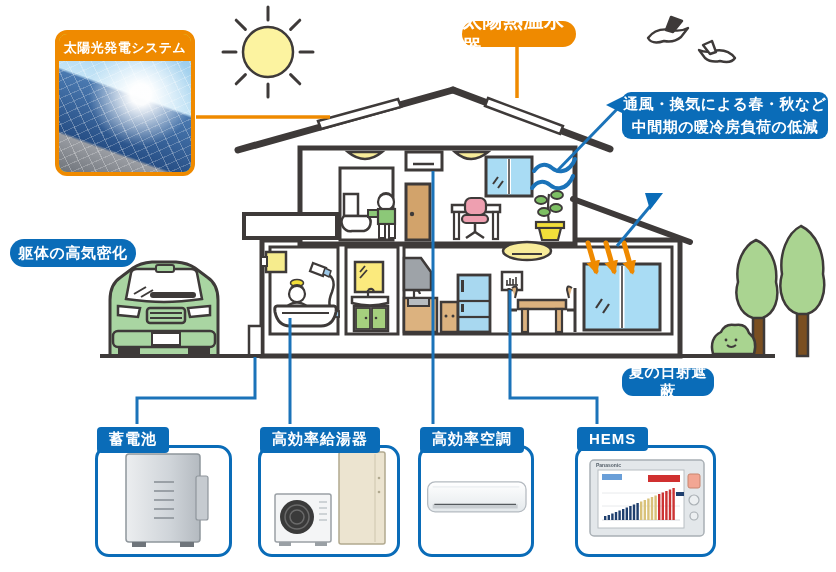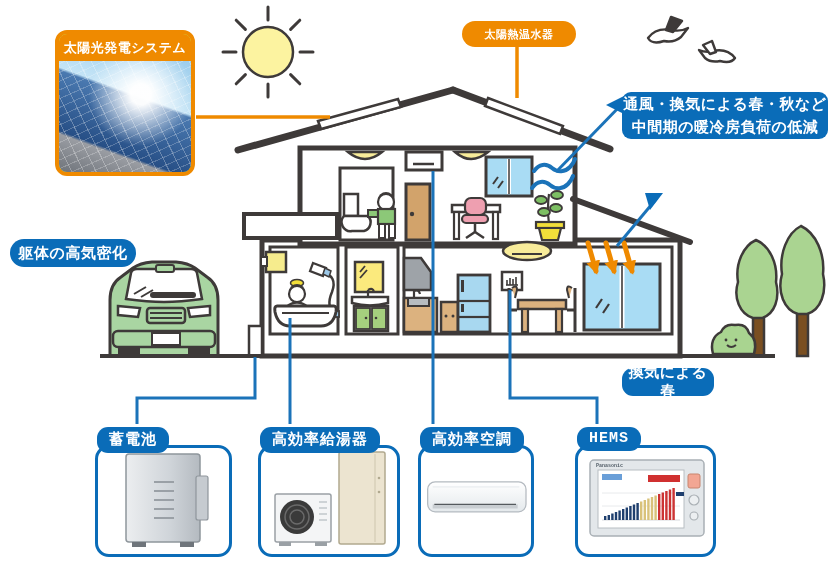--- a/index.html
+++ b/index.html
@@ -5,38 +5,38 @@
   html,body{margin:0;padding:0;background:#fff;}
   #stage{position:relative;width:836px;height:572px;background:#fff;overflow:hidden;
          font-family:"Liberation Sans","DejaVu Sans",sans-serif;}
   #art{position:absolute;left:0;top:0;z-index:1;}
   .lbl{position:absolute;z-index:3;background:#0a6cb8;color:#fff;font-weight:bold;
        display:flex;align-items:center;justify-content:center;text-align:center;
        letter-spacing:.5px;}
   .pill{border-radius:14px;font-size:15px;}
   .tag2{border-radius:9px;flex-direction:column;line-height:1.5;font-size:15px;}
   .orange-pill{position:absolute;z-index:3;background:#ef8a00;color:#fff;font-weight:bold;
-       display:flex;align-items:center;justify-content:center;border-radius:13px;font-size:11px;
+       display:flex;align-items:center;justify-content:center;border-radius:13px;font-size:20px;
        letter-spacing:.5px;}
   
   .photo-box{position:absolute;left:55px;top:30px;width:140px;height:146px;z-index:3;
        border:4px solid #ef8a00;border-radius:12px;background:#bef264;box-sizing:border-box;overflow:hidden;}
   .photo-head{height:27px;background:#ef8a00;color:#fff;font-weight:bold;font-size:13px;
        display:flex;align-items:center;justify-content:center;letter-spacing:.5px;}
   .photo-img{height:111px;
     background-image:
       radial-gradient(circle at 62% 30%, rgba(255,255,255,.98) 0 9%, rgba(255,255,255,0) 46%),
       repeating-linear-gradient(64deg, rgba(255,255,255,.28) 0 1px, rgba(255,255,255,0) 1px 11px),
       repeating-linear-gradient(-24deg, rgba(255,255,255,.22) 0 1px, rgba(255,255,255,0) 1px 8px),
       linear-gradient(200deg,#9ccdec 0%,#c4e4f6 34%,#4a79b0 36%,#274f86 74%,#9a9da3 76%,#6e737a 100%);}
   
   .card{position:absolute;z-index:3;background:#fff;border:3px solid #0a6cb8;border-radius:14px;
         box-sizing:border-box;}
   .card-label{position:absolute;top:-21px;left:-1px;background:#0a6cb8;color:#fff;font-weight:bold;
-        font-size:15px;padding:3px 12px 4px;border-radius:11px;white-space:nowrap;letter-spacing:1px;}
+        font-size:15px;padding:3px 12px 4px;border-radius:4px;white-space:nowrap;letter-spacing:1px;}
   .card svg{display:block;width:100%;height:100%;}
 </style>
 </head>
 <body>
 
 <div id="stage">
 
   <svg id="art" width="836" height="572" viewBox="0 0 836 572">
     <defs>
       <marker id="oarr" markerUnits="userSpaceOnUse" markerWidth="16" markerHeight="16" refX="10" refY="7" orient="auto">
@@ -285,21 +285,21 @@
 
   <div class="orange-pill" style="left:462px;top:21px;width:114px;height:26px;">太陽熱温水器</div>
 
   <div class="lbl tag2" style="left:622px;top:92px;width:206px;height:47px;">
     <span>通風・換気による春・秋など</span>
     <span>中間期の暖冷房負荷の低減</span>
   </div>
 
 
   <div class="lbl pill" style="left:10px;top:239px;width:126px;height:28px;">躯体の高気密化</div>
-  <div class="lbl pill" style="left:622px;top:368px;width:92px;height:28px;border-radius:11px;">換気による春</div>
+  <div class="lbl pill" style="left:622px;top:368px;width:92px;height:28px;border-radius:11px;">夏の日射遮蔽</div>
 
   <div class="card" style="left:95px;top:445px;width:137px;height:112px;">
     <div class="card-label">蓄電池</div>
     <svg viewBox="0 0 131 106">
       <rect x="28" y="6" width="74" height="88" rx="3" fill="url(#bgrad)" stroke="#8f969c" stroke-width="1.5"></rect>
       <rect x="98" y="28" width="12" height="44" rx="2" fill="#c6cbd0" stroke="#8f969c" stroke-width="1.2"></rect>
       <g stroke="#9aa0a6" stroke-width="2">
         <line x1="56" y1="34" x2="76" y2="34"></line>
           <line x1="56" y1="43" x2="76" y2="43"></line>
         <line x1="56" y1="52" x2="76" y2="52"></line>
@@ -336,21 +336,21 @@
   <div class="card" style="left:418px;top:445px;width:116px;height:112px;">
     <div class="card-label">高効率空調</div>
     <svg viewBox="0 0 132 106">
       <rect x="8" y="30" width="118" height="36" rx="9" fill="url(#acg)" stroke="#b4bac0" stroke-width="1.5"></rect>
       <line x1="14" y1="36" x2="118" y2="36" stroke="#eef1f3" stroke-width="2"></line>
       <rect x="14" y="57" width="102" height="5" fill="#c9ced2"></rect>
       <line x1="16" y1="57" x2="114" y2="57" stroke="#555a5e" stroke-width="1.5"></line>
     </svg>
   </div>
 
-  <div class="card" style="left:575px;top:445px;width:141px;height:112px;font-family:Liberation Mono, monospace;">
+  <div class="card" style="left:575px;top:445px;width:141px;height:112px;">
     <div class="card-label">HEMS</div>
     <svg viewBox="0 0 135 106">
       <rect x="12" y="12" width="114" height="76" rx="4" fill="#e3e7ea" stroke="#a9b0b5" stroke-width="1.5"></rect>
       <text x="18" y="19" font-size="5" fill="#55606a" font-weight="bold">Panasonic</text>
       <rect x="20" y="22" width="86" height="58" fill="#fff" stroke="#b8bec2" stroke-width="1"></rect>
       <rect x="24" y="26" width="20" height="6" fill="#6a9fd8"></rect>
       <rect x="70" y="27" width="32" height="7" fill="#d03030"></rect>
       <line x1="24" y1="72" x2="102" y2="72" stroke="#d7dadd" stroke-width="1"></line>
       <line x1="24" y1="58" x2="102" y2="58" stroke="#e8eaec" stroke-width="1"></line>
       <line x1="24" y1="45" x2="102" y2="45" stroke="#e8eaec" stroke-width="1"></line>

